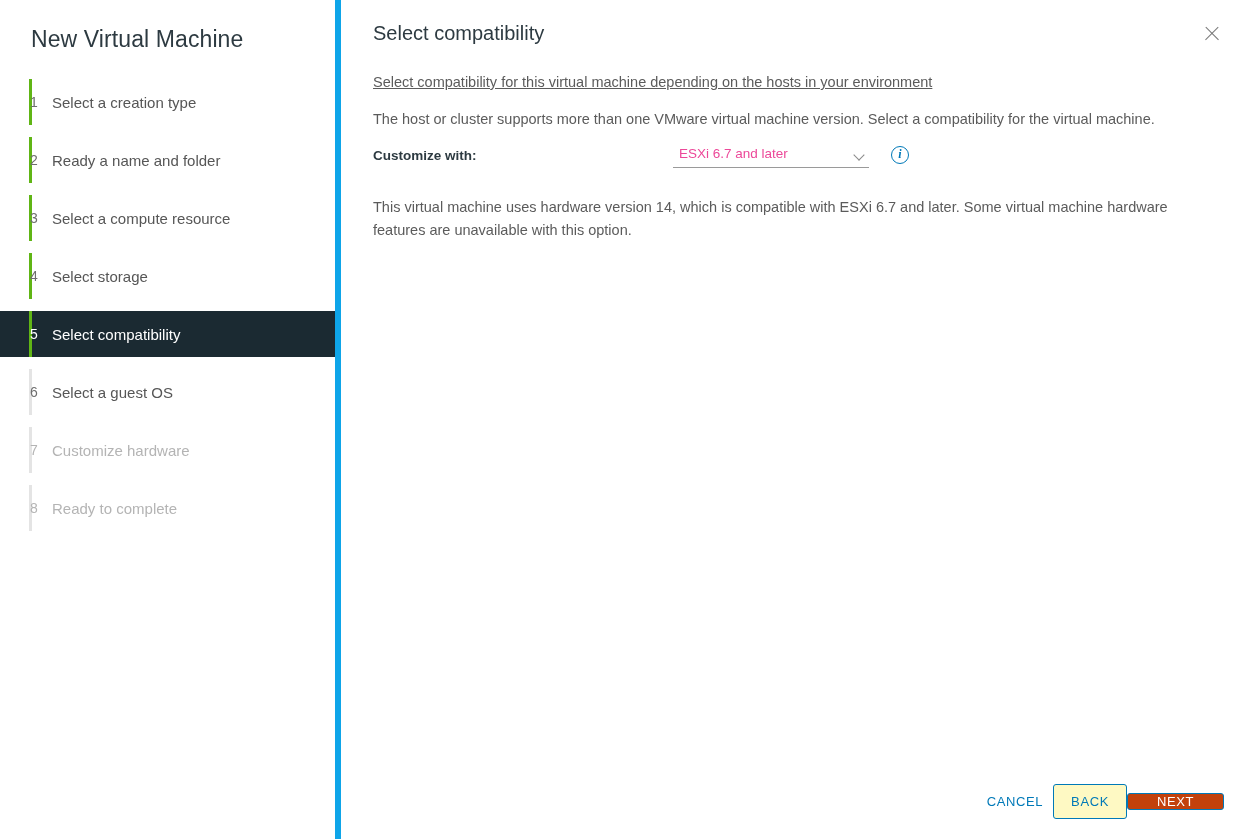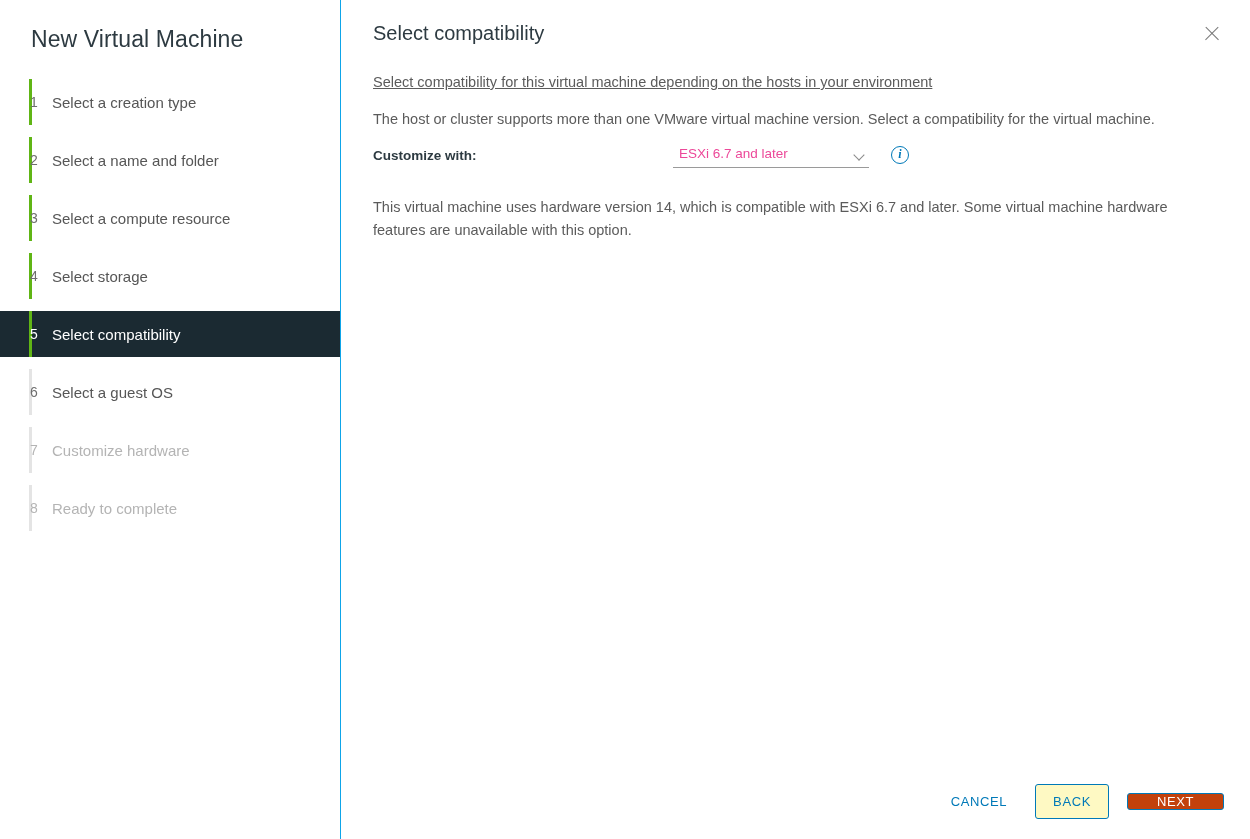--- a/index.html
+++ b/index.html
@@ -17,21 +17,21 @@
     height: 839px;
     background: #ffffff;
   }
 
   
   .sidebar {
     width: 341px;
     min-width: 341px;
     height: 100%;
     background: #ffffff;
-    border-right: 1px solid #0ea5e9;
+    border-right: 6px solid #0ea5e9;
     position: relative;
   }
   .sidebar-title {
     font-size: 23px;
     font-weight: 400;
     color: #2d3a41;
     padding: 26px 0 0 31px;
     letter-spacing: 0.1px;
   }
   .steps {
@@ -200,21 +200,20 @@
     max-width: 810px;
   }
 
   
   .footer {
     position: absolute;
     right: 26px;
     bottom: 20px;
     display: flex;
     align-items: center;
-    gap: 18px;
   }
   .btn {
     font-family: "Liberation Sans", sans-serif;
     font-size: 13px;
     letter-spacing: 0.6px;
     cursor: pointer;
     border-radius: 3px;
   }
   .btn-link {
     background: transparent;
@@ -244,21 +243,21 @@
     <div class="sidebar-title">New Virtual Machine</div>
     <div class="steps" id="steps-container">
         <div class="step done">
           <span class="bar"></span>
           <span class="num">1</span>
           <span class="label">Select a creation type</span>
         </div>
         <div class="step done">
           <span class="bar"></span>
           <span class="num">2</span>
-          <span class="label">Select a name and folder</span>
+          <span class="label">Ready a name and folder</span>
         </div>
         <div class="step done">
           <span class="bar"></span>
           <span class="num">3</span>
           <span class="label">Select a compute resource</span>
         </div>
         <div class="step done">
           <span class="bar"></span>
           <span class="num">4</span>
           <span class="label">Select storage</span>

